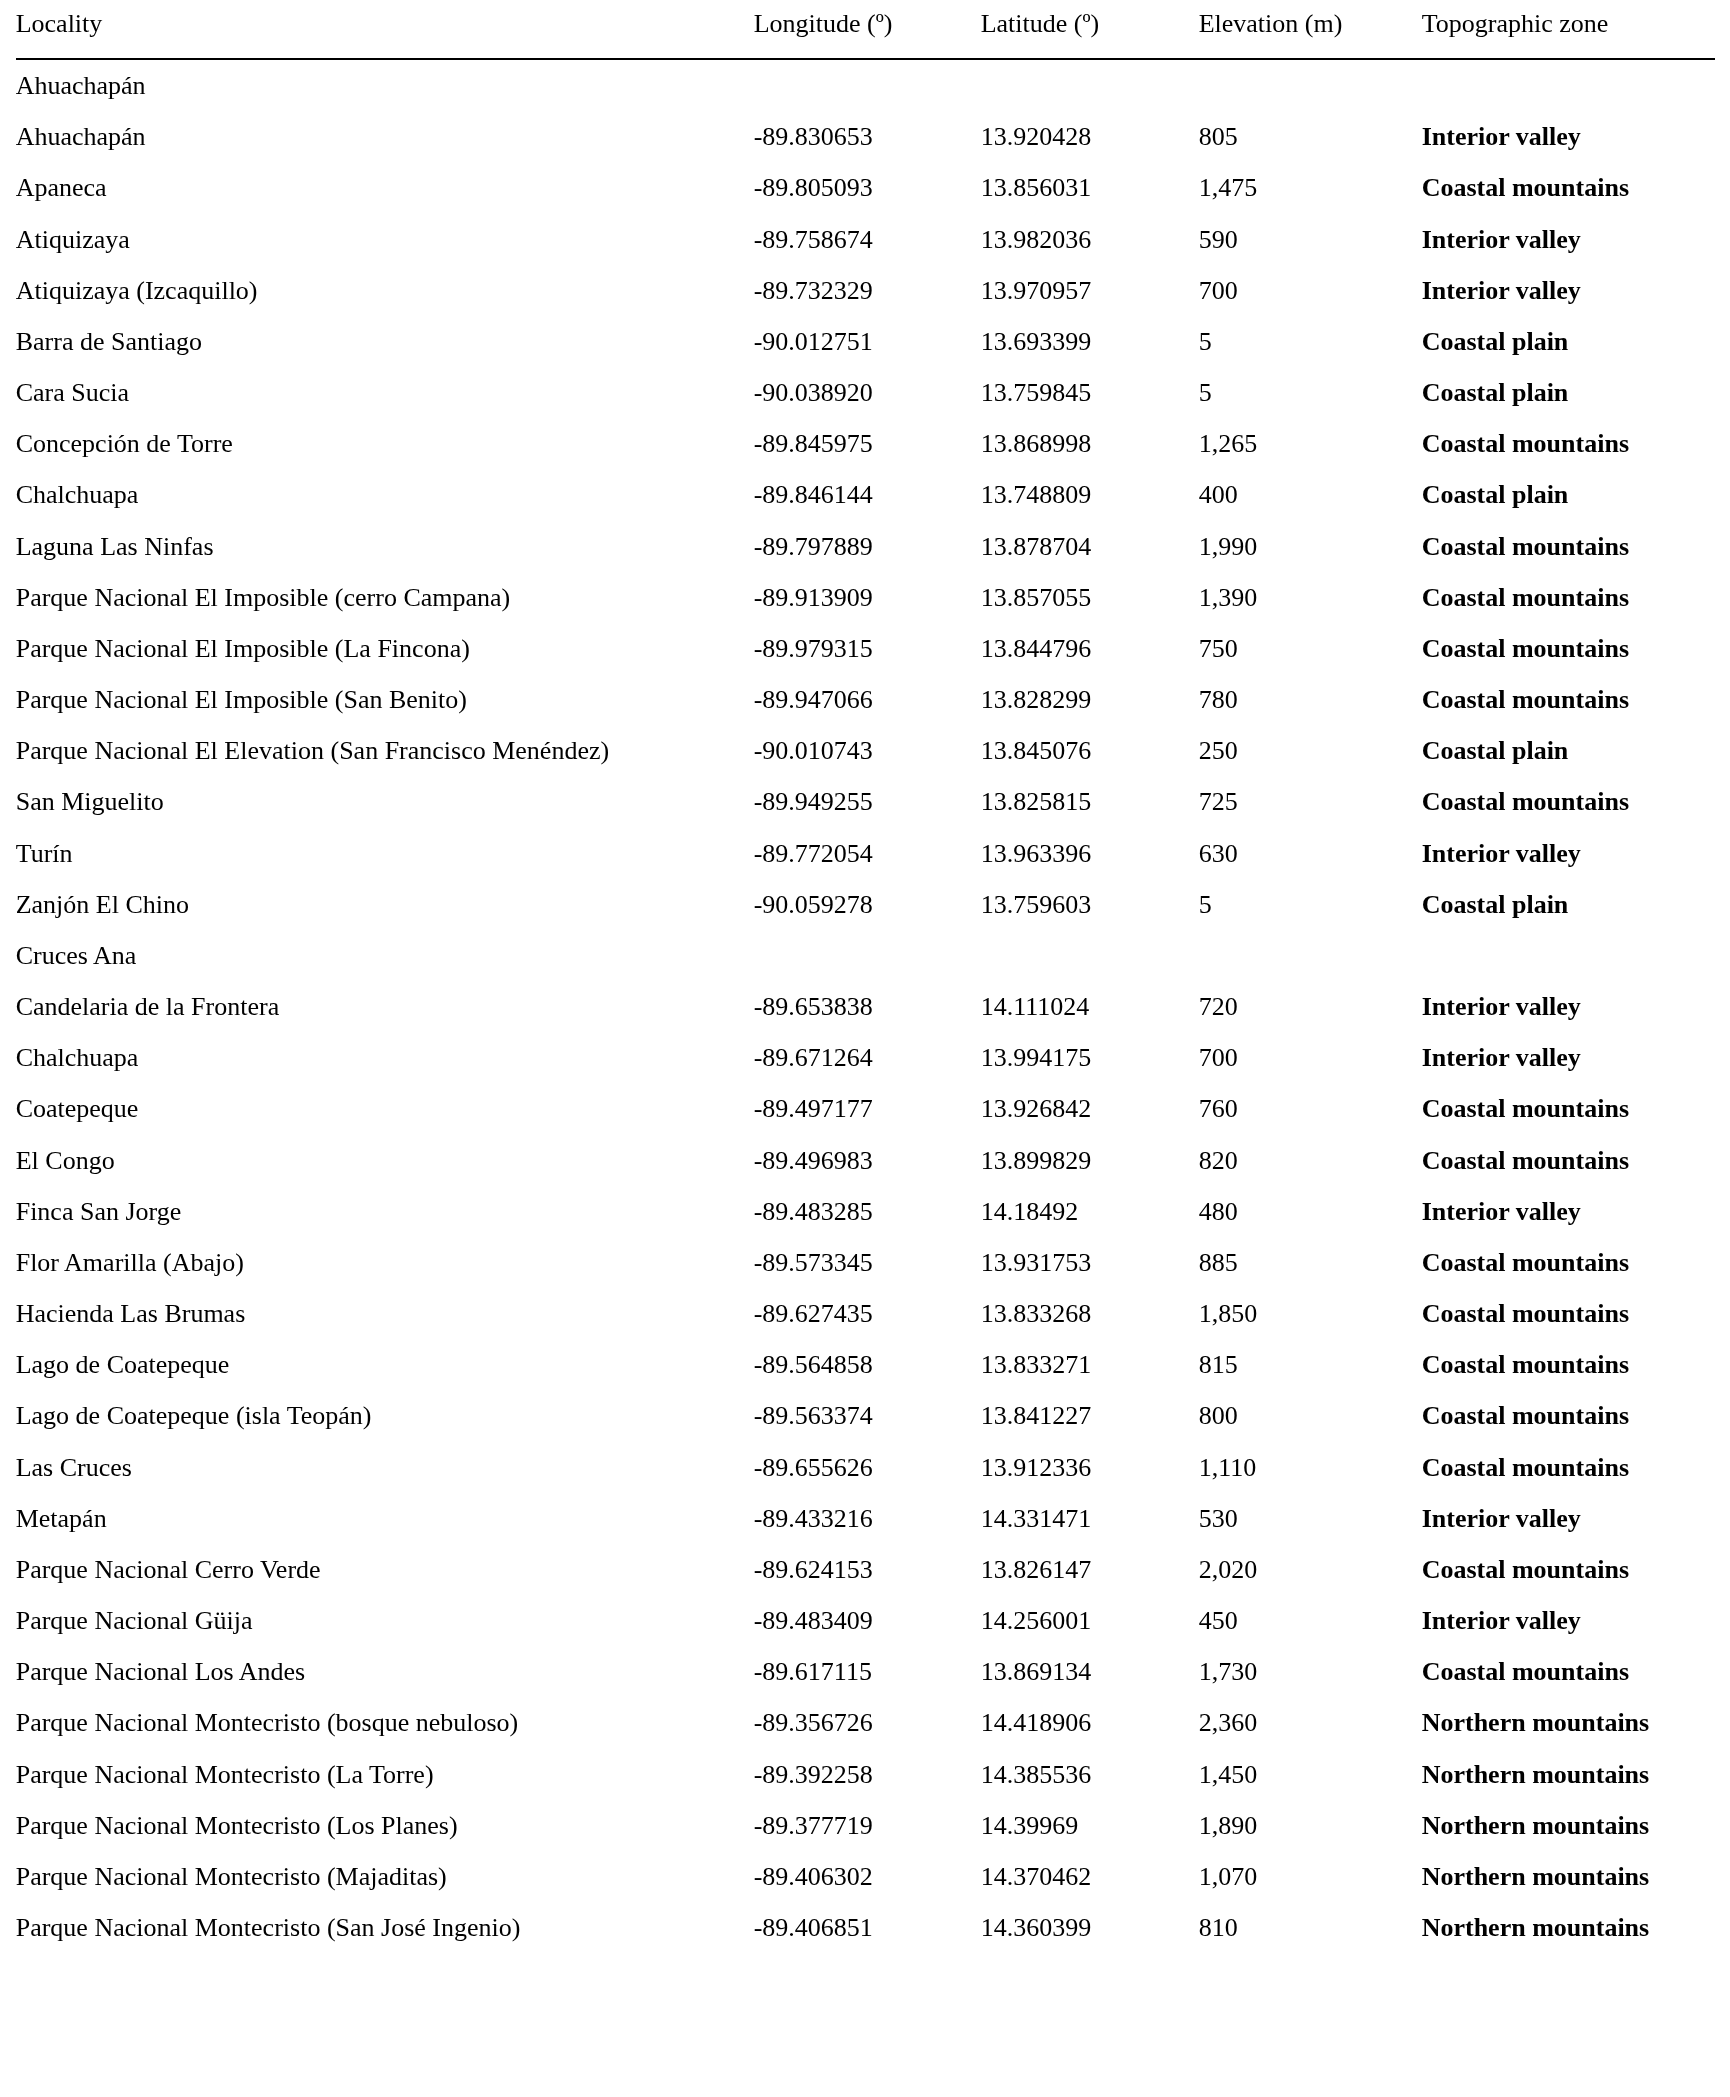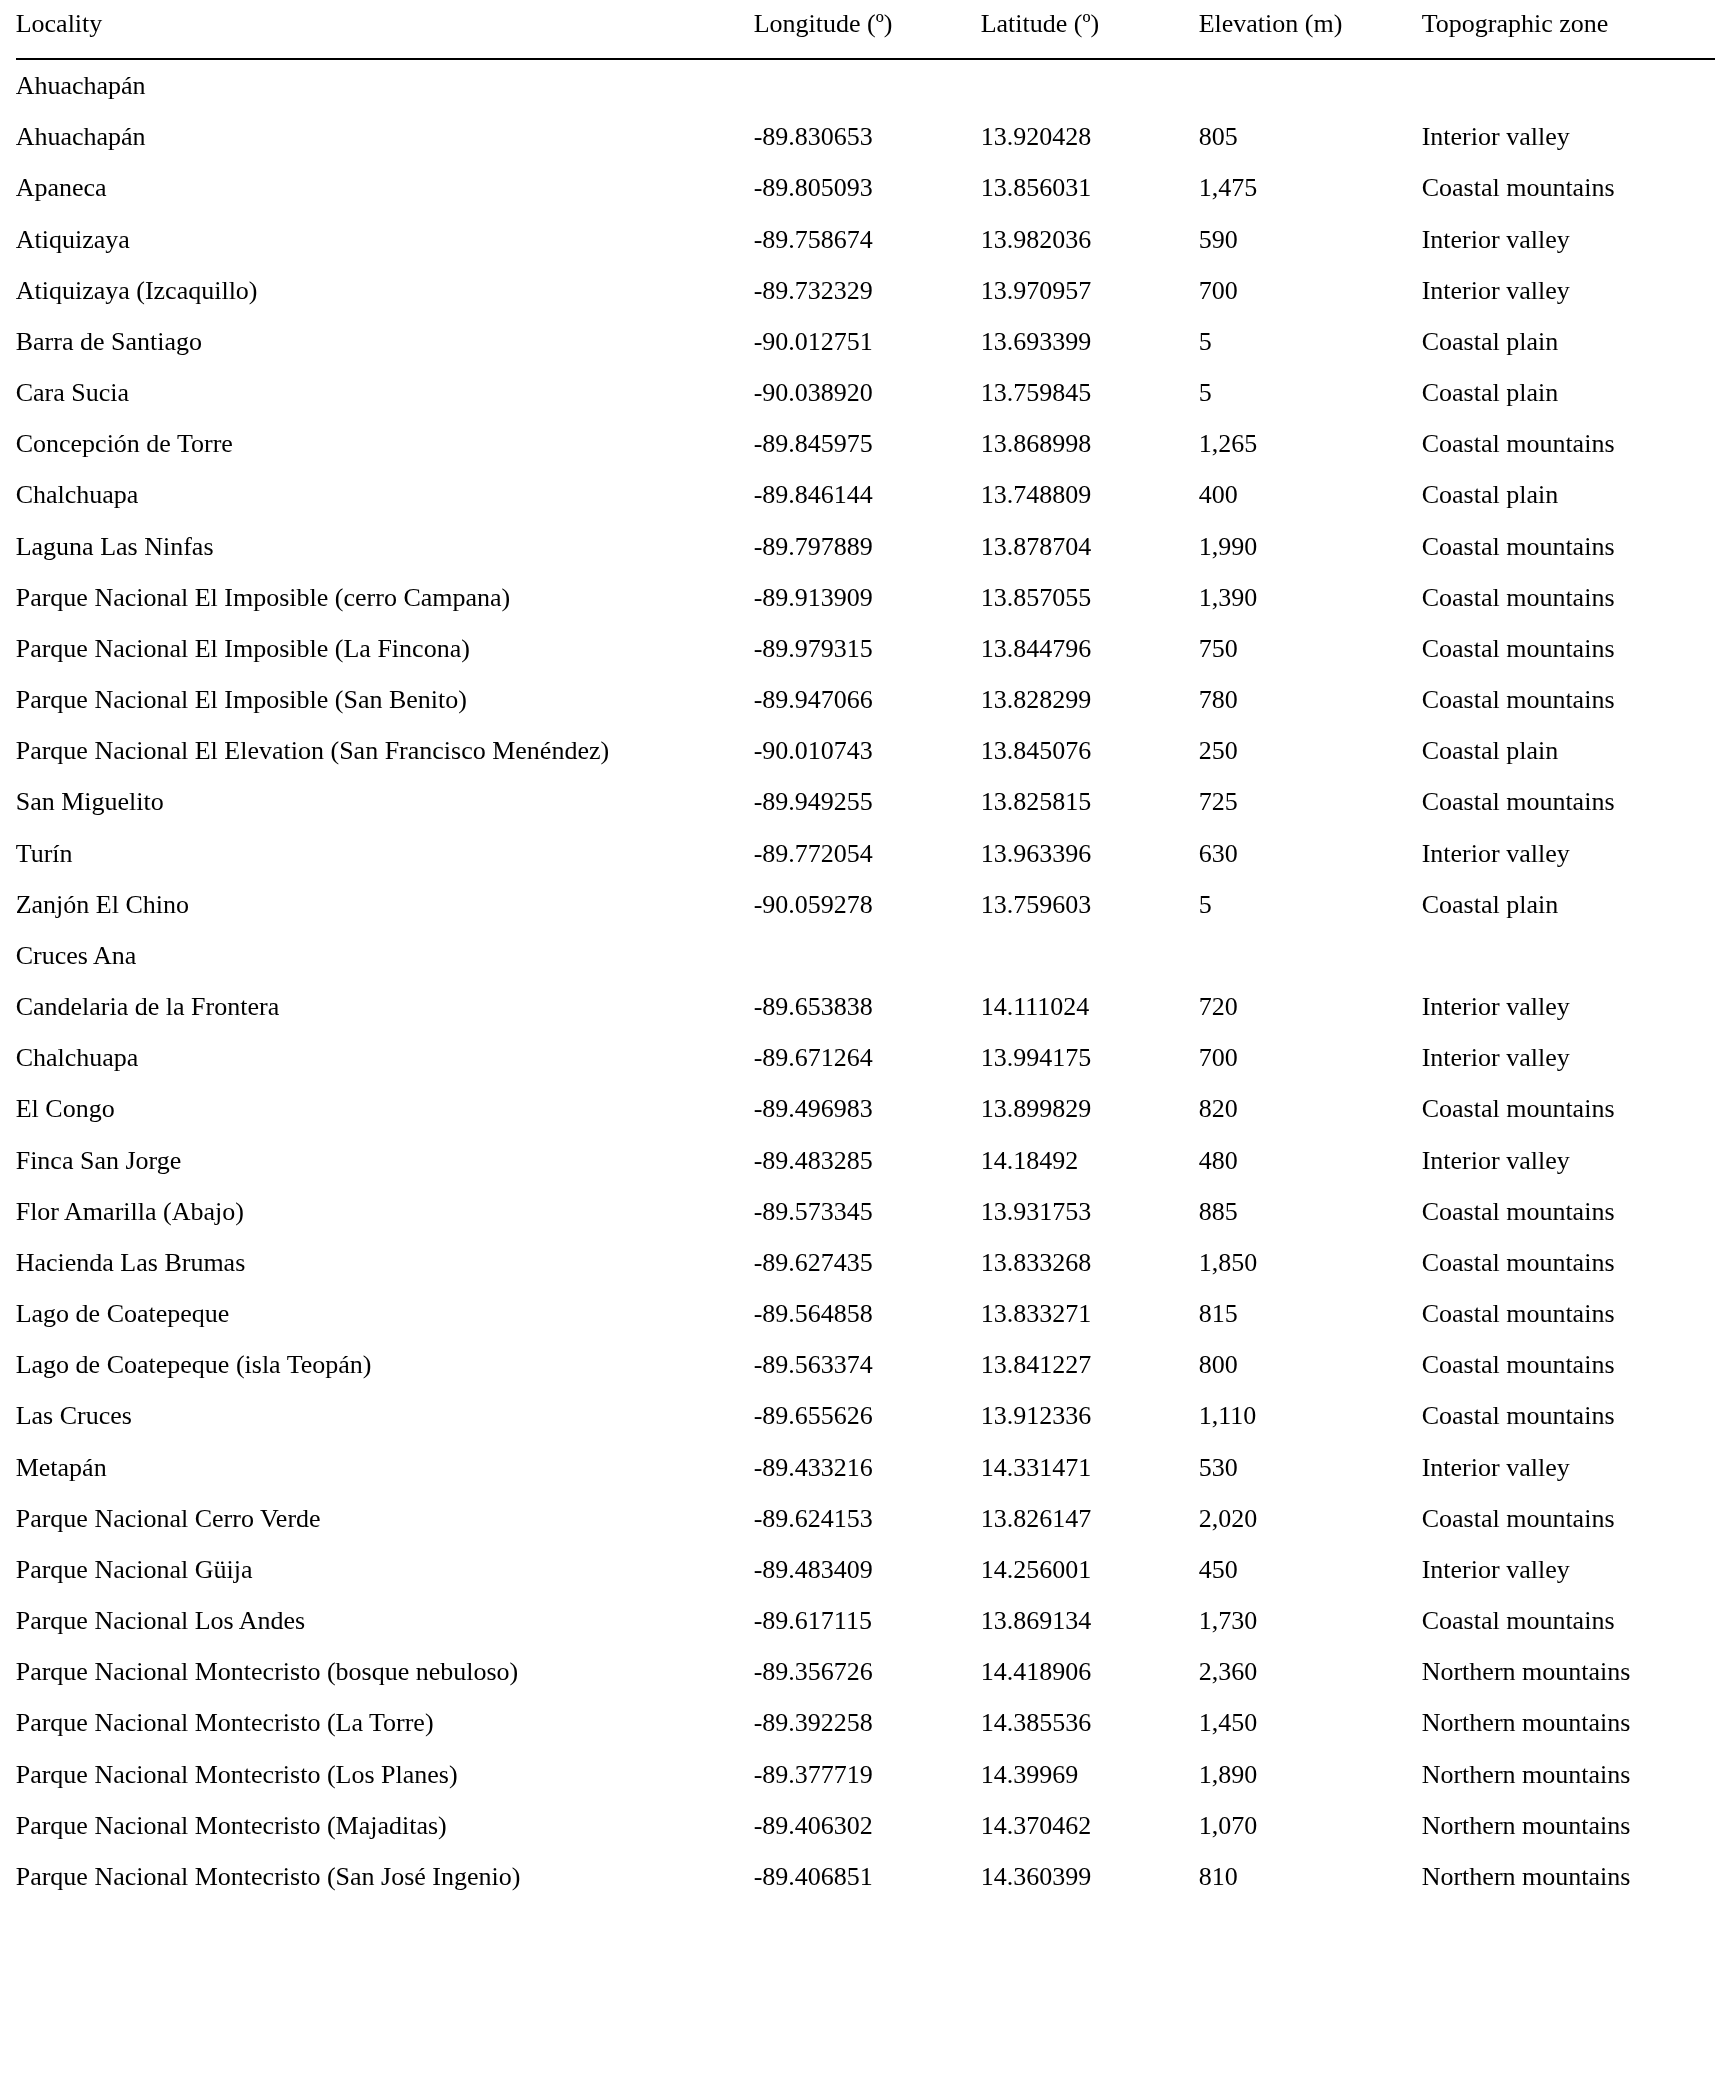--- a/index.html
+++ b/index.html
@@ -50,21 +50,21 @@
   }
   tbody tr.first-body-row td {
     padding-top: 19px;
   }
   tbody tr.section-row td {
     padding-top: 8.7px;
     padding-bottom: 8.7px;
   }
   .cell-locality { padding-right: 23px; }
   .cell-num { white-space: nowrap; }
-  .cell-zone { white-space: nowrap; }
+  .cell-zone { white-space: nowrap; font-weight: bold; }
 </style>
 </head>
 <body>
 
 <div class="table-wrap">
   <table class="locality-table">
     <colgroup>
       <col class="c-locality">
       <col class="c-lon">
       <col class="c-lat">
@@ -215,20 +215,27 @@
           <td class="cell-zone">Interior valley</td>
         </tr>
         <tr>
           <td class="cell-locality">Chalchuapa</td>
           <td class="cell-num">-89.671264</td>
           <td class="cell-num">13.994175</td>
           <td class="cell-num">700</td>
           <td class="cell-zone">Interior valley</td>
         </tr>
         <tr>
+          <td class="cell-locality">Coatepeque</td>
+          <td class="cell-num">-89.497177</td>
+          <td class="cell-num">13.926842</td>
+          <td class="cell-num">760</td>
+          <td class="cell-zone">Coastal mountains</td>
+        </tr>
+        <tr>
           <td class="cell-locality">El Congo</td>
           <td class="cell-num">-89.496983</td>
           <td class="cell-num">13.899829</td>
           <td class="cell-num">820</td>
           <td class="cell-zone">Coastal mountains</td>
         </tr>
         <tr>
           <td class="cell-locality">Finca San Jorge</td>
           <td class="cell-num">-89.483285</td>
           <td class="cell-num">14.18492</td>

